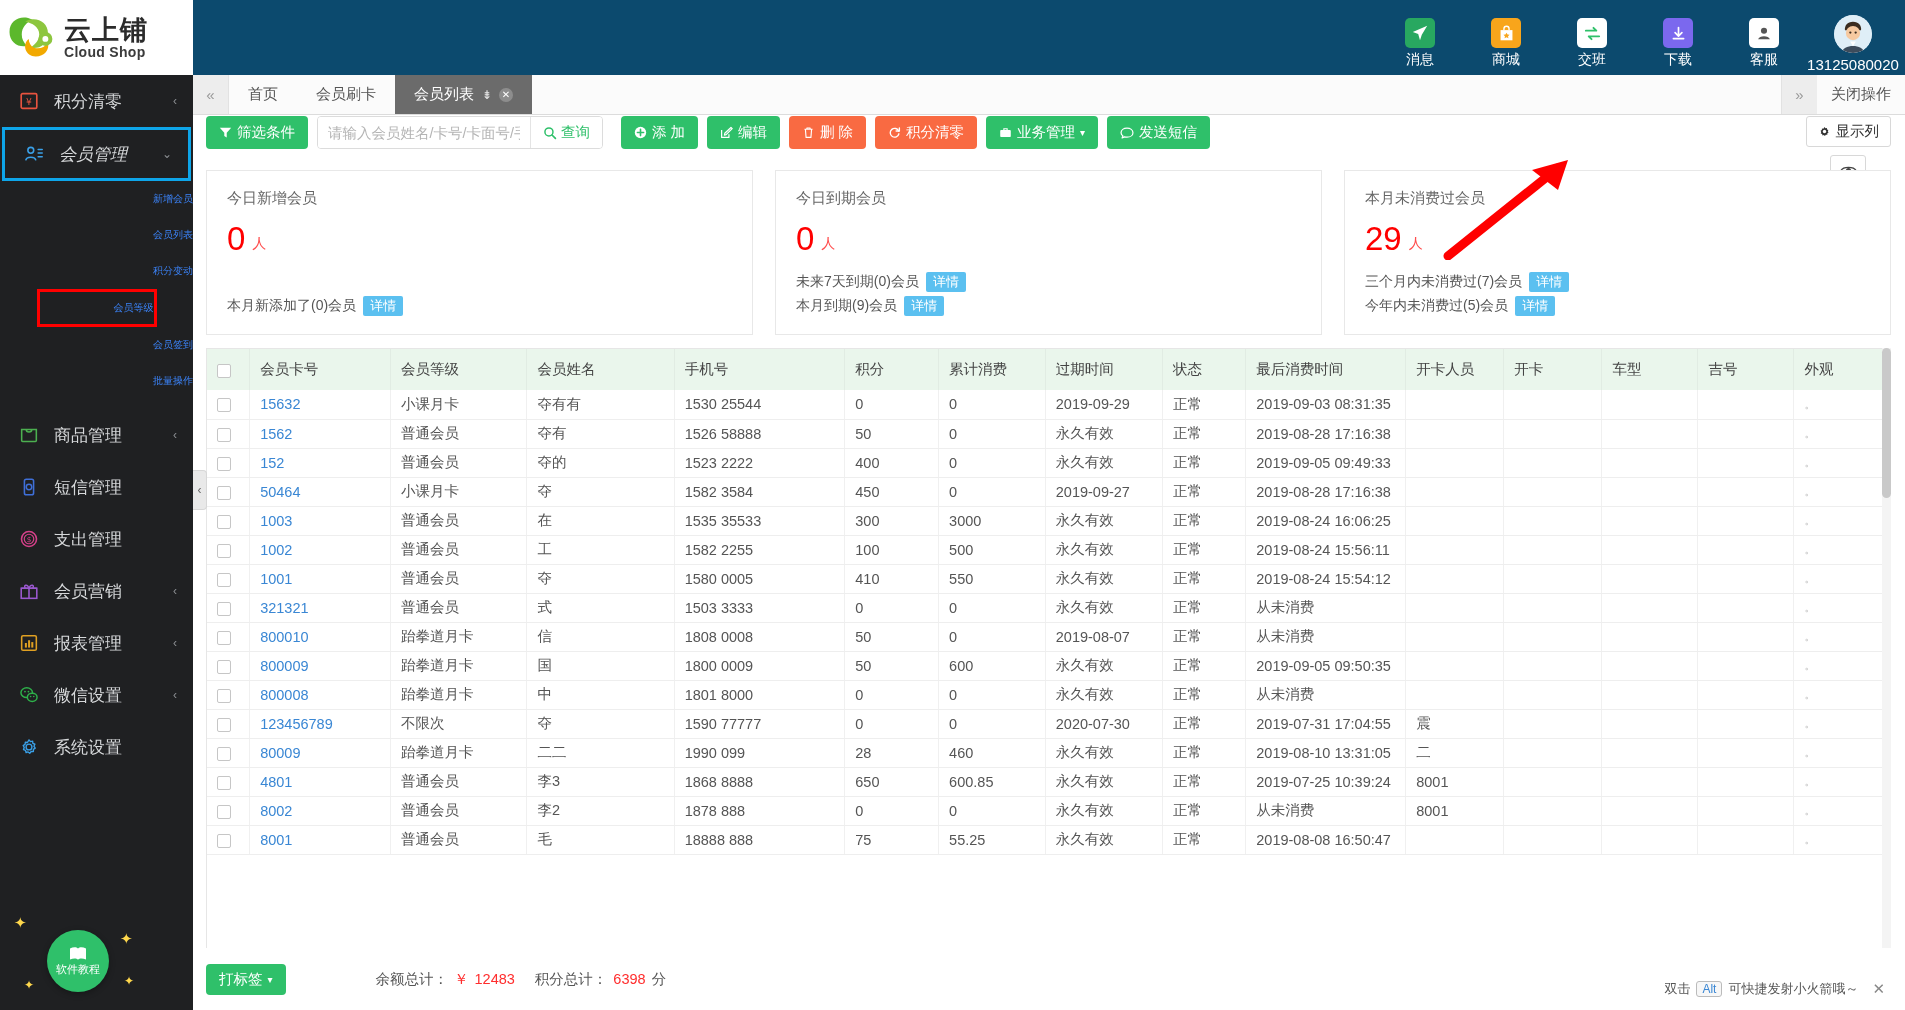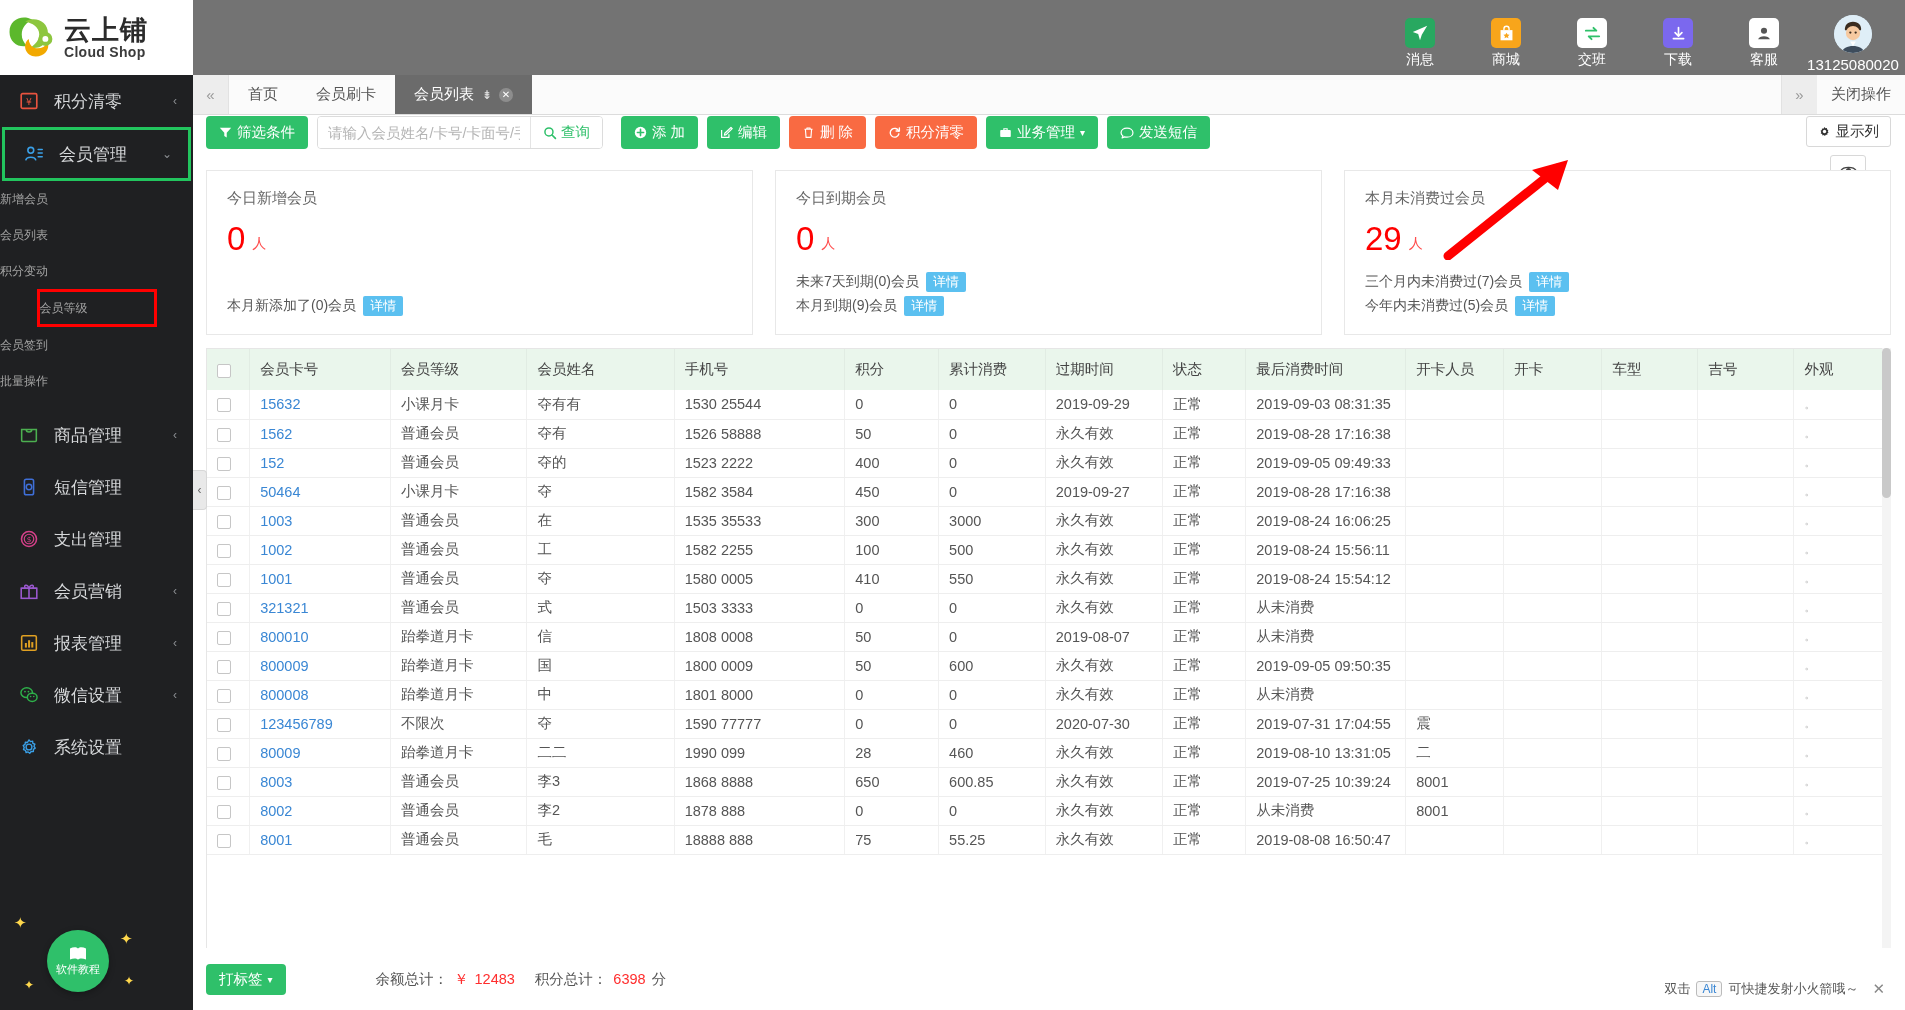--- a/index.html
+++ b/index.html
@@ -23,21 +23,21 @@
     font-family: "DejaVu Sans", sans-serif;
   }
   .logo-en {
     font-size: 14px; font-weight: bold; color: #3b3b3b; letter-spacing: .3px;
     margin-top: 2px;
   }
 
   
   .header {
     position: absolute; left: 193px; top: 0; right: 0; height: 87px;
-    background: #737373; display: flex; align-items: center;
+    background: #0c4a6e; display: flex; align-items: center;
     justify-content: flex-end; padding-right: 6px;
   }
   .hdr-item {
     width: 86px; height: 70px; display: flex; flex-direction: column;
     align-items: center; justify-content: center; gap: 3px; cursor: pointer;
   }
   .hdr-ico {
     width: 30px; height: 30px; border-radius: 5px; display: flex;
     align-items: center; justify-content: center; color: #fff; font-size: 17px;
   }
@@ -68,26 +68,26 @@
   }
   .nav-item .nv-ico {
     width: 26px; height: 26px; flex: 0 0 26px; margin-right: 12px;
     display: flex; align-items: center; justify-content: center;
   }
   .nav-item .nv-lbl { font-size: 17px; color: #d6d8da; }
   .nav-item .nv-arrow {
     margin-left: auto; font-size: 12px; color: #8b8e92;
   }
   .nav-item.boxed {
-    border: 3px solid #22c55e; height: 54px;
-    margin: 0 2px; width: 189px;
+    border: 3px solid #0ea5e9; height: 54px;
+    margin: 0 2px; width: 189px; font-style: italic;
   }
   .sub-item {
-    height: 36px; display: flex; align-items: center; justify-content: flex-start;
-    color: #a3a3a3; font-size: 12px; cursor: pointer;
+    height: 36px; display: flex; align-items: center; justify-content: flex-end;
+    color: #3b82f6; font-size: 10px; cursor: pointer;
   }
   .sub-item.boxed {
     border: 3px solid #ff0000; width: 120px; margin: 0 auto; height: 38px;
   }
   .nav-sep { height: 10px; }
 
   
   .collapse-handle {
     position: absolute; left: 193px; top: 470px; width: 14px; height: 40px;
     background: #e9e9e9; border: 1px solid #d7d7d7; border-left: none;
@@ -925,21 +925,21 @@
               <td>正常</td>
               <td>2019-08-10 13:31:05</td>
               <td>二</td>
               <td></td>
               <td></td>
               <td></td>
               <td class="dot">。</td>
             </tr>
             <tr>
               <td><span class="cb"></span></td>
-              <td class="cell-link">8003</td>
+              <td class="cell-link">4801</td>
               <td>普通会员</td>
               <td>李3</td>
               <td>1868  8888</td>
               <td>650</td>
               <td>600.85</td>
               <td>永久有效</td>
               <td>正常</td>
               <td>2019-07-25 10:39:24</td>
               <td>8001</td>
               <td></td>

